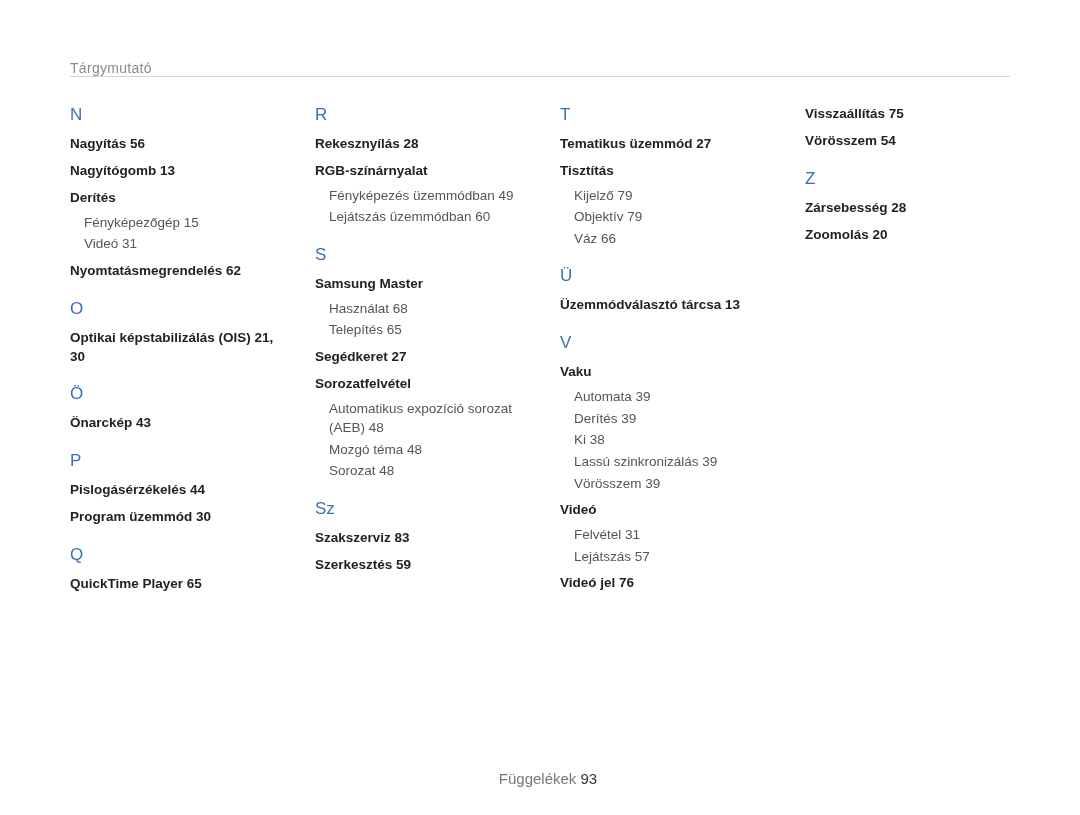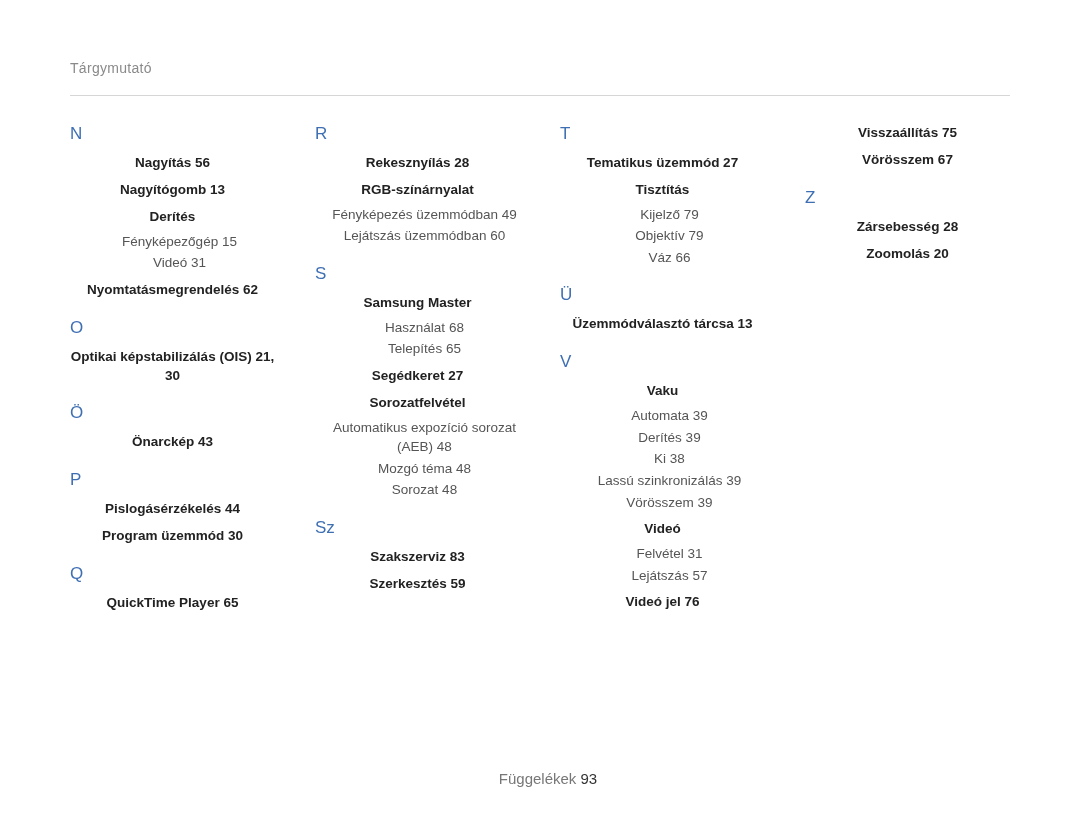--- a/index.html
+++ b/index.html
@@ -9,21 +9,21 @@
     background: #ffffff;
     font-family: Arial, Helvetica, sans-serif;
     color: #333333;
     position: relative;
     padding: 60px 70px 0 70px;
   }
   .breadcrumb {
     color: #8a8a8a;
     font-size: 14px;
     border-bottom: 1px solid #d6d6d6;
-    padding-bottom: 19px;
+    padding-bottom: 0;
     margin-bottom: 28px;
     letter-spacing: 0.3px;
   }
   .columns {
     display: flex;
     gap: 40px;
   }
   .col {
     flex: 1;
     min-width: 0;
@@ -43,21 +43,21 @@
     margin-bottom: 5px;
     line-height: 1.4;
   }
   .sub-entry {
     font-size: 13.5px;
     color: #555555;
     margin-left: 14px;
     margin-bottom: 2px;
     line-height: 1.45;
   }
-  .group { margin-bottom: 8px; text-align: center; }
+  .group { margin-bottom: 8px; }
   .footer {
     position: absolute;
     bottom: 28px;
     left: 8px;
     width: 100%;
     text-align: center;
     font-size: 15px;
     color: #777777;
   }
   .footer .pn { color: #333333; }
@@ -169,21 +169,21 @@
       <div class="group">
         <div class="bold-entry">Videó jel  76</div>
       </div>
     </div>
     <div class="col">
       <div style="height: 0px;"></div>
       <div class="group">
         <div class="bold-entry">Visszaállítás  75</div>
       </div>
       <div class="group">
-        <div class="bold-entry">Vörösszem  67</div>
+        <div class="bold-entry">Vörösszem  54</div>
       </div>
       <div class="section-letter">Z</div>
       <div class="group">
         <div class="bold-entry">Zársebesség  28</div>
       </div>
       <div class="group">
         <div class="bold-entry">Zoomolás  20</div>
       </div>
     </div>
   </div>

